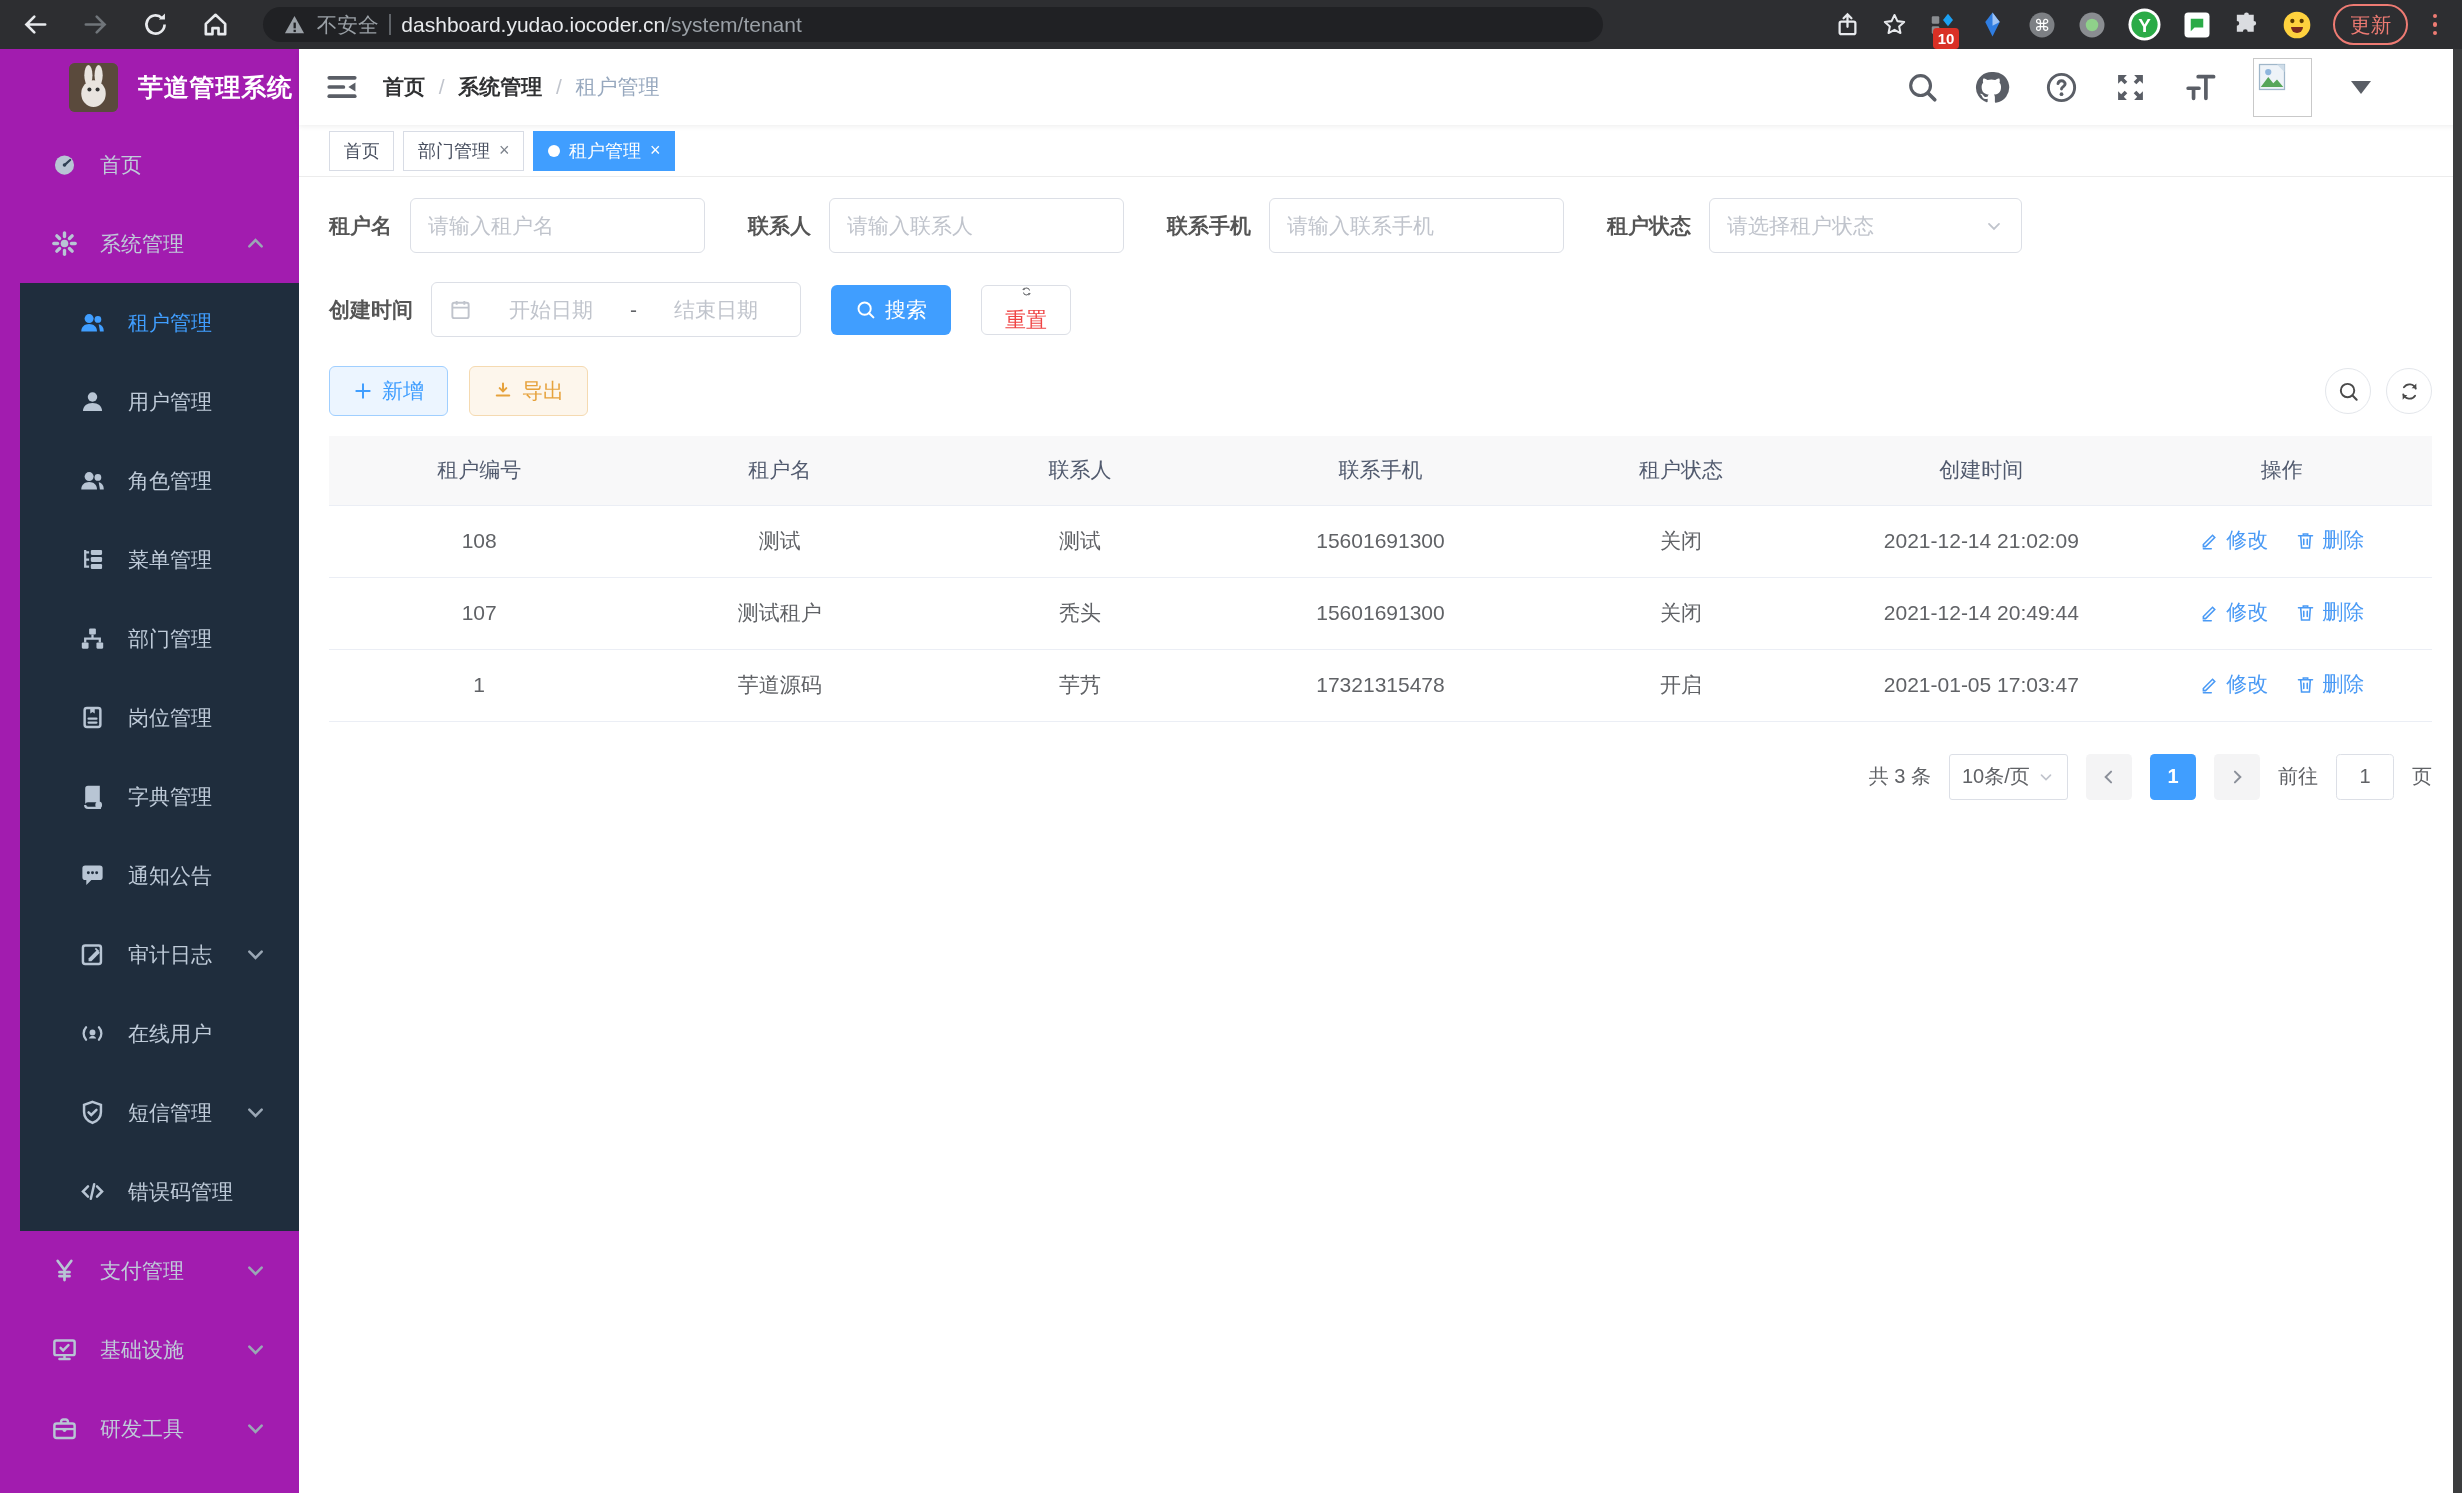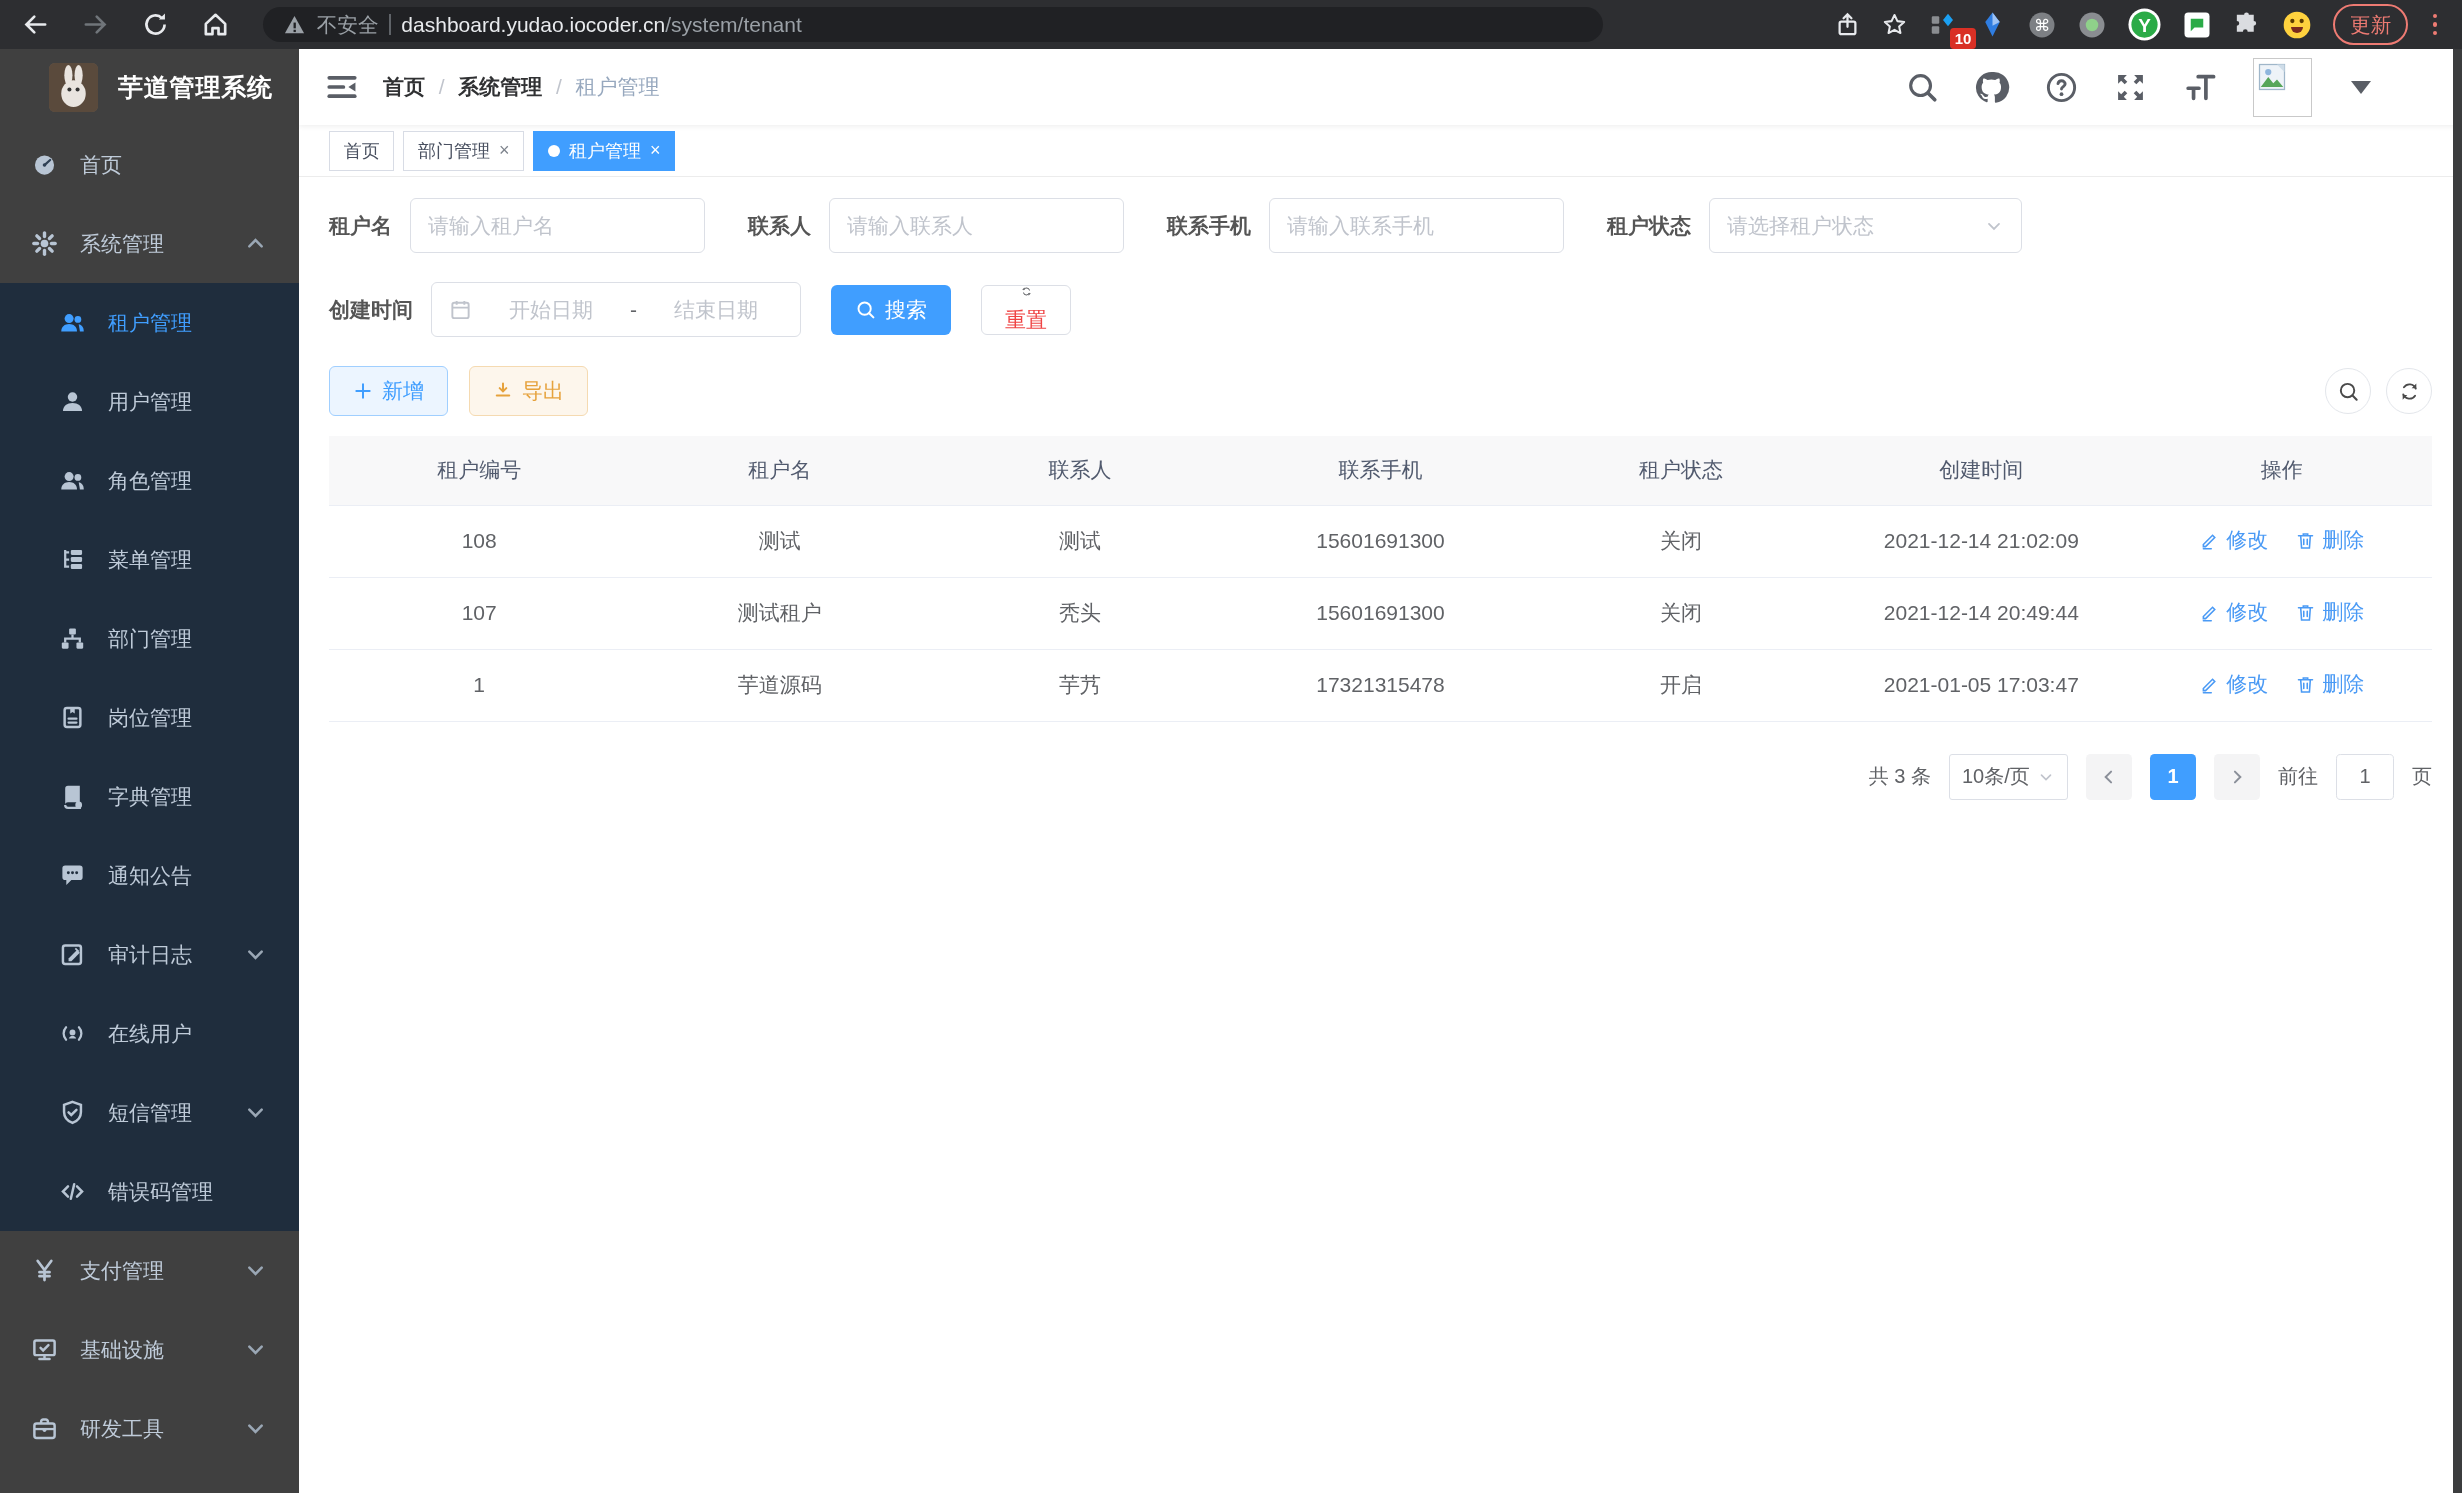--- a/index.html
+++ b/index.html
@@ -11,31 +11,31 @@
   
   .browser-bar { height:49px; background:#2d2e31; display:flex; align-items:center; padding:0 17px; gap:23px; position:relative; z-index:30; }
   .nav-btn { width:37px; height:37px; display:flex; align-items:center; justify-content:center; border-radius:50%; }
   .url-pill { height:35px; background:#202124; border-radius:17.5px; display:flex; align-items:center; padding:0 20px; gap:10.7px; flex:1 1 auto; max-width:1340px; margin-left:6px; }
   .sec-label { color:#9aa0a6; font-size:20.6px; }
   .pill-divider { width:1.5px; height:21px; background:#5f6368; }
   .url-text { font-size:21px; color:#e8eaed; white-space:nowrap; }
   .url-text .path { color:#9aa0a6; }
   .bar-right { display:flex; align-items:center; gap:20px; margin-left:auto; padding-right:3px; }
   .ext-badge { position:relative; }
-  .ext-badge .badge { position:absolute; bottom:-9px; left:22px; background:#d93025; color:#fff; font-size:15px; line-height:1; padding:3px 4.6px; border-radius:3.8px; font-weight:bold; }
+  .ext-badge .badge { position:absolute; bottom:-9px; left:5px; background:#d93025; color:#fff; font-size:15px; line-height:1; padding:3px 4.6px; border-radius:3.8px; font-weight:bold; }
   .update-pill { border:2.3px solid #ee7b73; color:#ee7b73; border-radius:761px; padding:4.6px 15px; font-size:20.6px; display:flex; align-items:center; }
   .kebab { display:flex; flex-direction:column; gap:3.8px; padding:0 4.6px; }
   .kebab i { width:4.6px; height:4.6px; border-radius:50%; background:#ee7b73; }
 
   
   .app { display:flex; height:1445px; position:relative; }
   .window-strip { position:absolute; right:0; top:0; width:9px; height:1494px; background:#3b3c3e; z-index:40; }
 
   
-  .sidebar { width:299px; flex:0 0 299px; background:#404040; color:#bfcbd9; overflow:hidden; }
+  .sidebar { width:299px; flex:0 0 299px; background:#a21caf; color:#bfcbd9; overflow:hidden;padding-left:20px; }
   .logo-row { height:76px; display:flex; align-items:center; padding-left:49px; gap:20px; }
   .logo-img { width:49px; height:49px; border-radius:6px; background:#6b5b4e; display:flex; align-items:center; justify-content:center; font-size:30px; overflow:hidden; }
   .logo-title { color:#fff; font-weight:bold; font-size:25px; letter-spacing:0.8px; }
   .menu-item { height:79px; display:flex; align-items:center; padding:0 30px; gap:21px; position:relative; cursor:pointer; font-size:21px; color:#bfcbd9; }
   .menu-item .icon { width:29px; color:#b8c5d4; }
   .submenu { background:#1f2d3d; }
   .submenu .menu-item { padding-left:58px; }
   .menu-item.active { color:#409eff; }
   .menu-item.active .icon { color:#409eff; }
   .menu-item .chevron { position:absolute; right:29px; color:#9aa7b5; }

